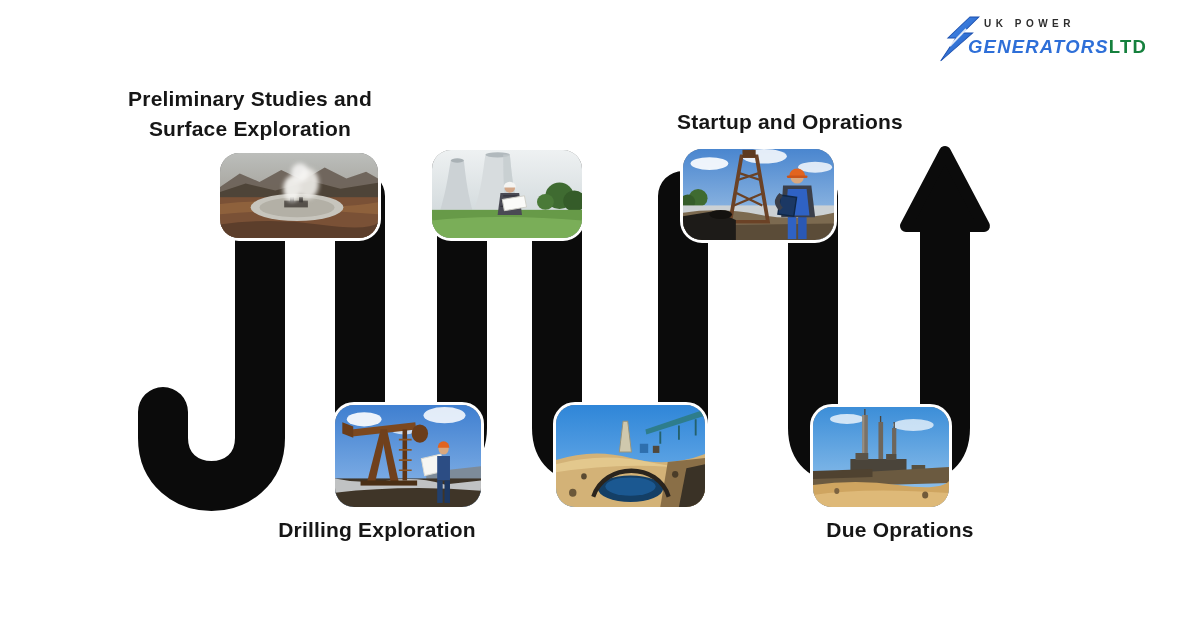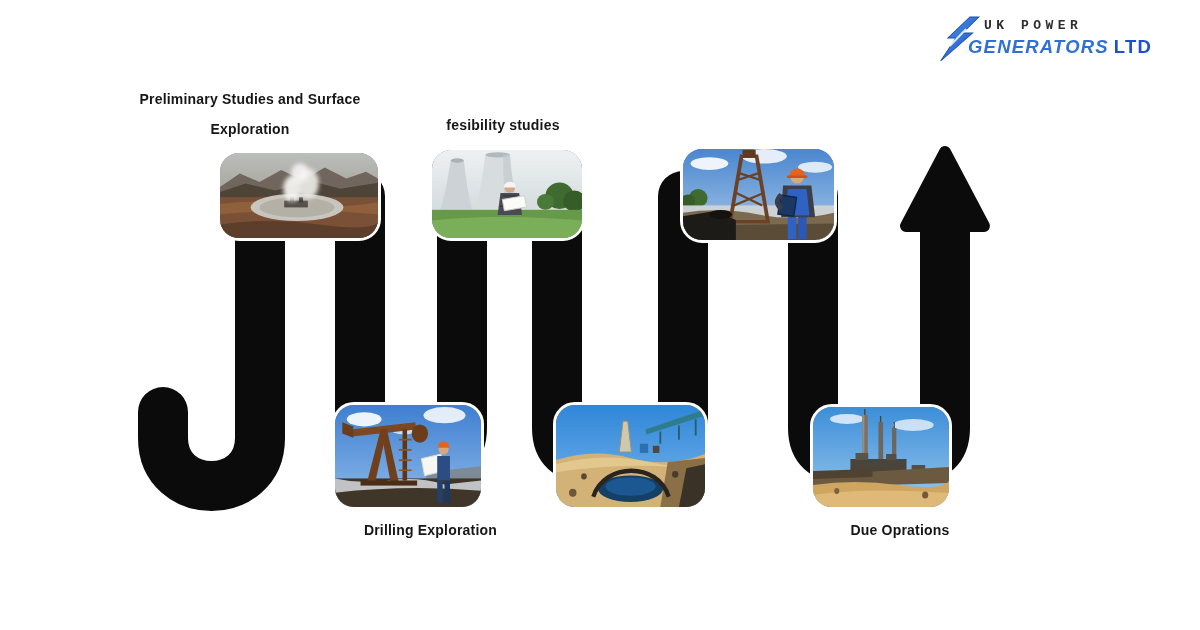--- a/index.html
+++ b/index.html
@@ -12,36 +12,36 @@
   
   .tile{
     position:absolute;z-index:2;box-sizing:border-box;
     border:3px solid #ffffff;border-radius:22px;overflow:hidden;
     background:#777;
   }
   .tile svg{display:block;width:100%;height:100%;}
   
   .stage-label{
     position:absolute;z-index:3;text-align:center;
-    font-size:14px;line-height:30px;font-weight:700;color:#161616;
+    font-size:21px;line-height:30px;font-weight:700;color:#161616;
     letter-spacing:0.2px;
   }
   
   #logo{position:absolute;left:938px;top:13px;z-index:3;width:230px;height:54px;}
   #logo .bolt{position:absolute;left:2px;top:3px;}
   #logo .l1{
-    position:absolute;left:46px;top:5px;font-size:13px;font-weight:700;
-    letter-spacing:4.5px;color:#2d2d2d;white-space:nowrap;font-family:Liberation Mono, monospace;
+    position:absolute;left:46px;top:5px;font-size:10px;font-weight:700;
+    letter-spacing:4.5px;color:#2d2d2d;white-space:nowrap;
   }
   #logo .l2{
     position:absolute;left:30px;top:23px;font-size:18.5px;font-weight:700;
     letter-spacing:1.2px;white-space:nowrap;
   }
   #logo .l2 .blue{color:#2e6fd8;font-style:italic;}
-  #logo .l2 .dark{color:#1d4ed8;margin-left:5px;}
+  #logo .l2 .dark{color:#15803d;}
 </style>
 </head>
 <body>
 
 <div id="canvas">
 
   <svg id="ribbon-svg" width="1200" height="630" viewBox="0 0 1200 630" aria-hidden="true">
     <path d="M163 412 L163 438 C163 502 260 502 260 438 L260 196 L360 196 L360 428
              Q360 458 392 458 L430 458 Q462 458 462 428 L462 196 L557 196 L557 428
              Q557 458 589 458 L651 458 Q683 458 683 428 L683 196 L813 196 L813 428
@@ -229,24 +229,24 @@
       <path d="M0 64 L70 62 L70 70 L0 72 Z" fill="#4f4230"></path>
       <path d="M0 78 Q50 72 100 78 T160 74 L160 100 L0 100 Z" fill="#cfa560"></path>
       <path d="M0 88 Q60 80 160 86 L160 100 L0 100 Z" fill="#e0bc7c" opacity="0.85"></path>
       <circle cx="28" cy="84" r="3" fill="#7c6340"></circle>
       <circle cx="132" cy="88" r="3.6" fill="#715a3a"></circle>
     </svg>
   </div>
 
   <div class="stage-label" style="left:110px;top:84px;width:280px;">Preliminary Studies and Surface Exploration</div>
 
-  <div class="stage-label" style="left:393px;top:110px;width:220px;">fesibility studies</div>
-
-
-  <div class="stage-label" style="left:257px;top:515px;width:240px;text-align:right;">Drilling Exploration</div>
+
+  <div class="stage-label" style="left:672px;top:107px;width:236px;">Startup and Oprations</div>
+
+  <div class="stage-label" style="left:257px;top:515px;width:240px;">Drilling Exploration</div>
 
 
   <div class="stage-label" style="left:810px;top:515px;width:180px;">Due Oprations</div>
 
   <div id="logo">
     <svg class="bolt" width="40" height="50" viewBox="0 0 40 50">
       <defs>
         <linearGradient id="bg1" x1="0" y1="0" x2="1" y2="1">
           <stop offset="0" stop-color="#4a8de8"></stop>
             <stop offset="1" stop-color="#1d5ac4"></stop>

